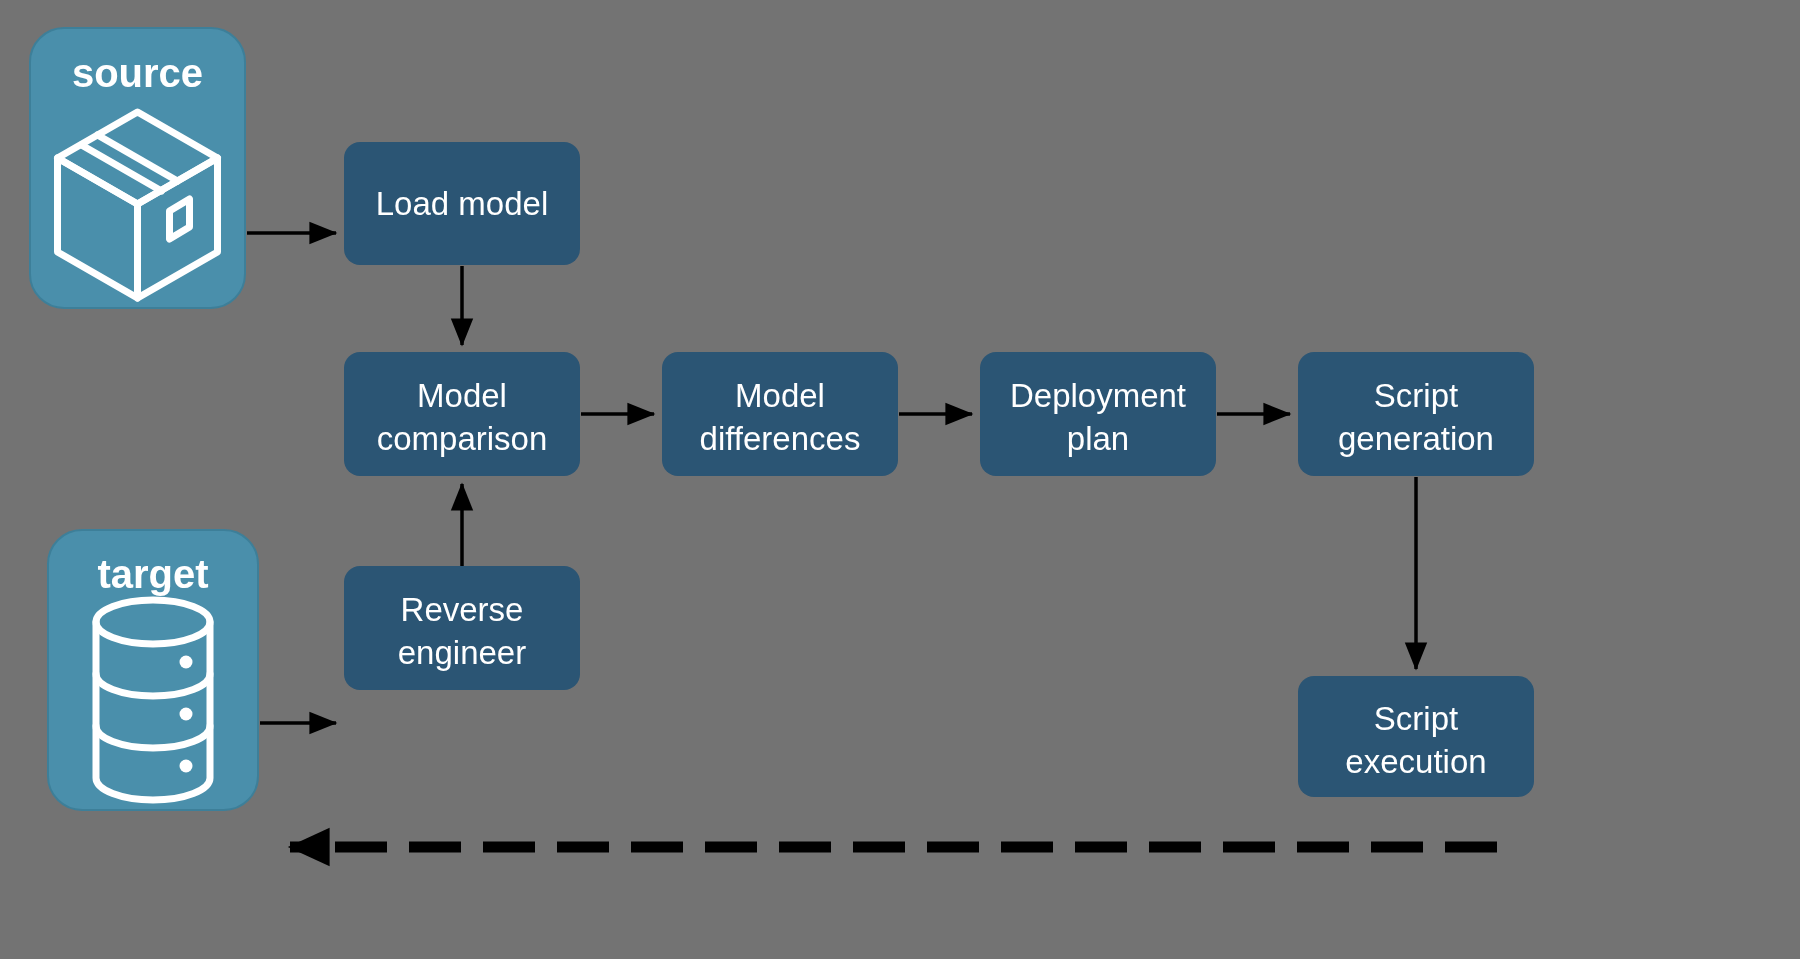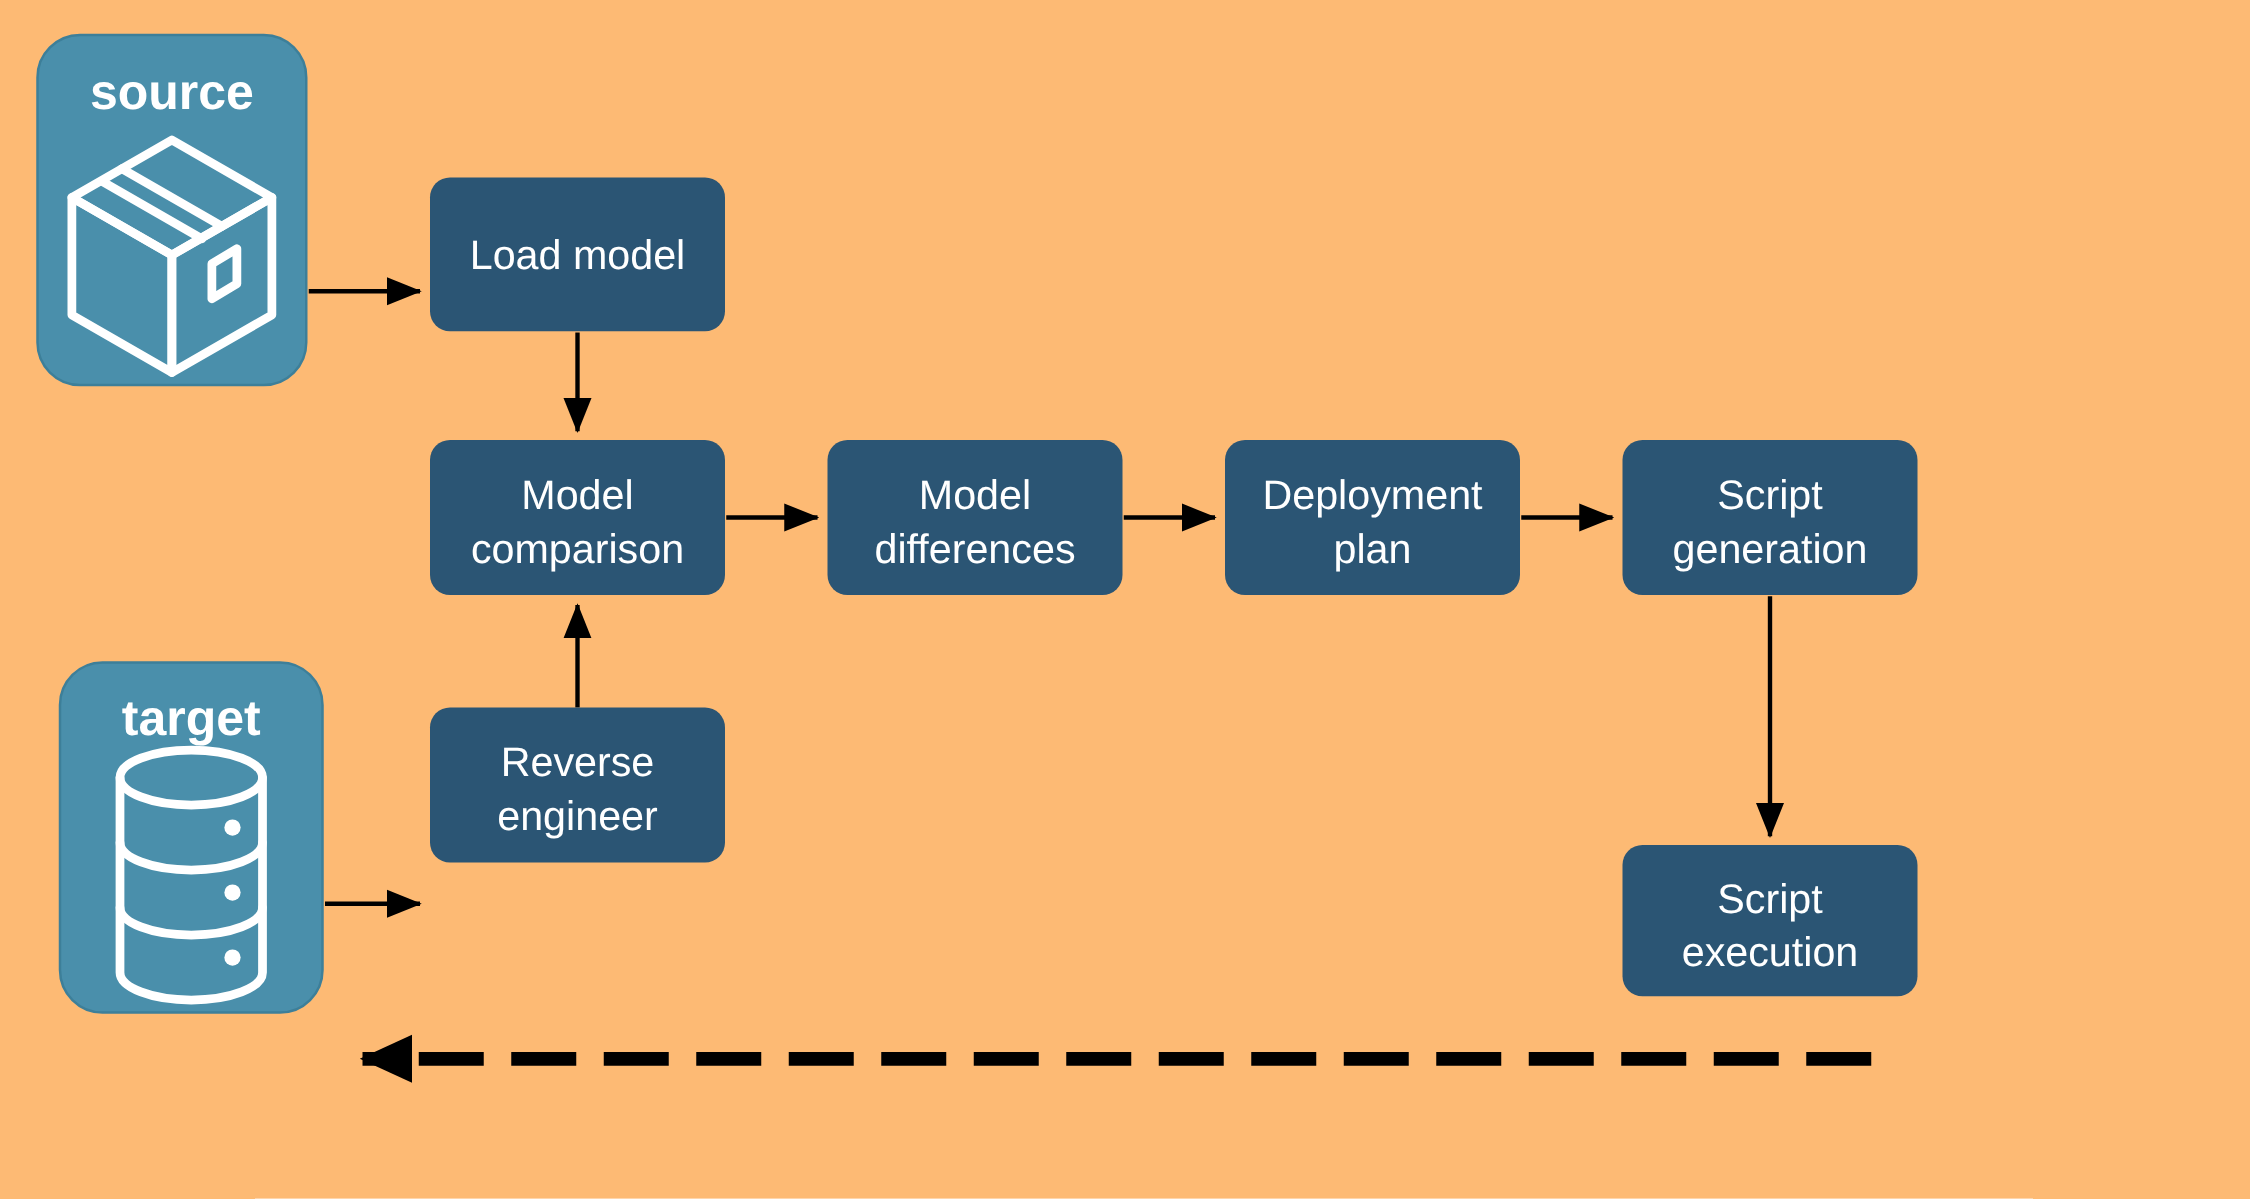--- a/index.html
+++ b/index.html
@@ -8,21 +8,21 @@
     padding: 0;
     background: #ffffff;
   }
   body {
     font-family: "Liberation Sans", sans-serif;
   }
   #diagram-root {
     position: relative;
     width: 1800px;
     height: 959px;
-    background: #fdba74;
+    background: #737373;
     overflow: hidden;
   }
   #flow-svg {
     position: absolute;
     top: 0;
     left: 0;
     width: 1800px;
     height: 959px;
     display: block;
   }

